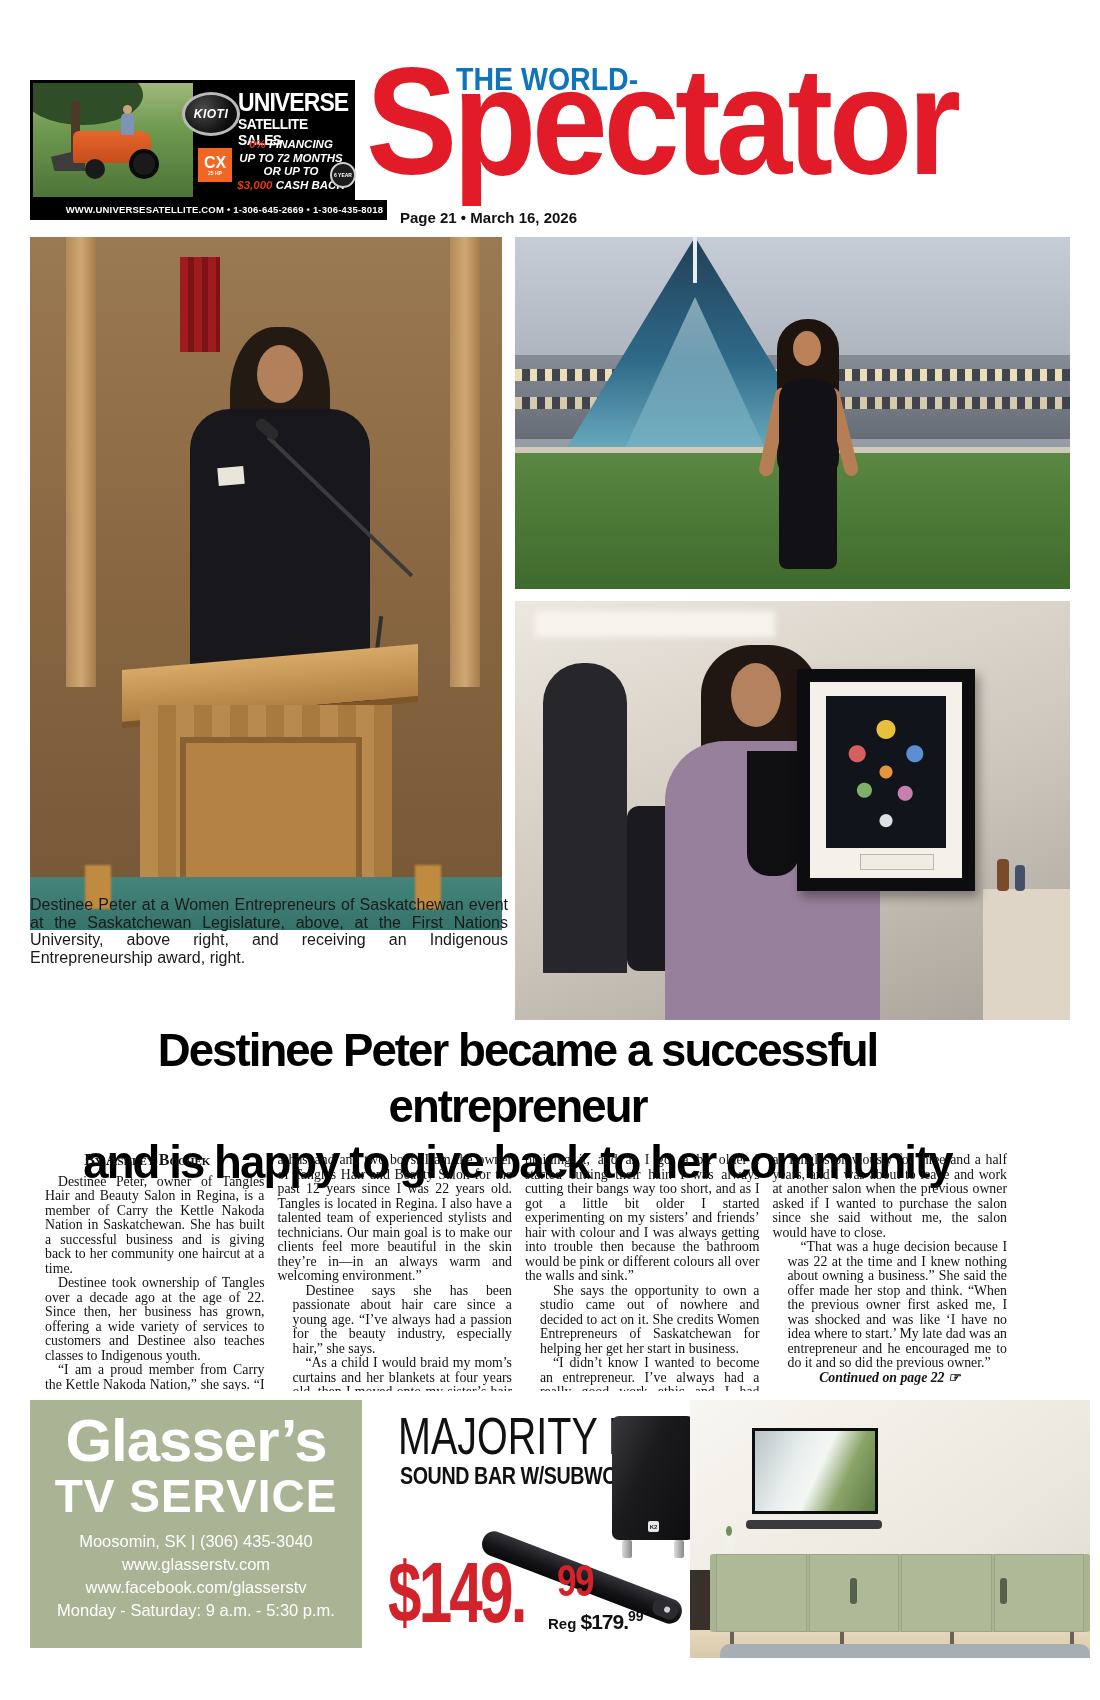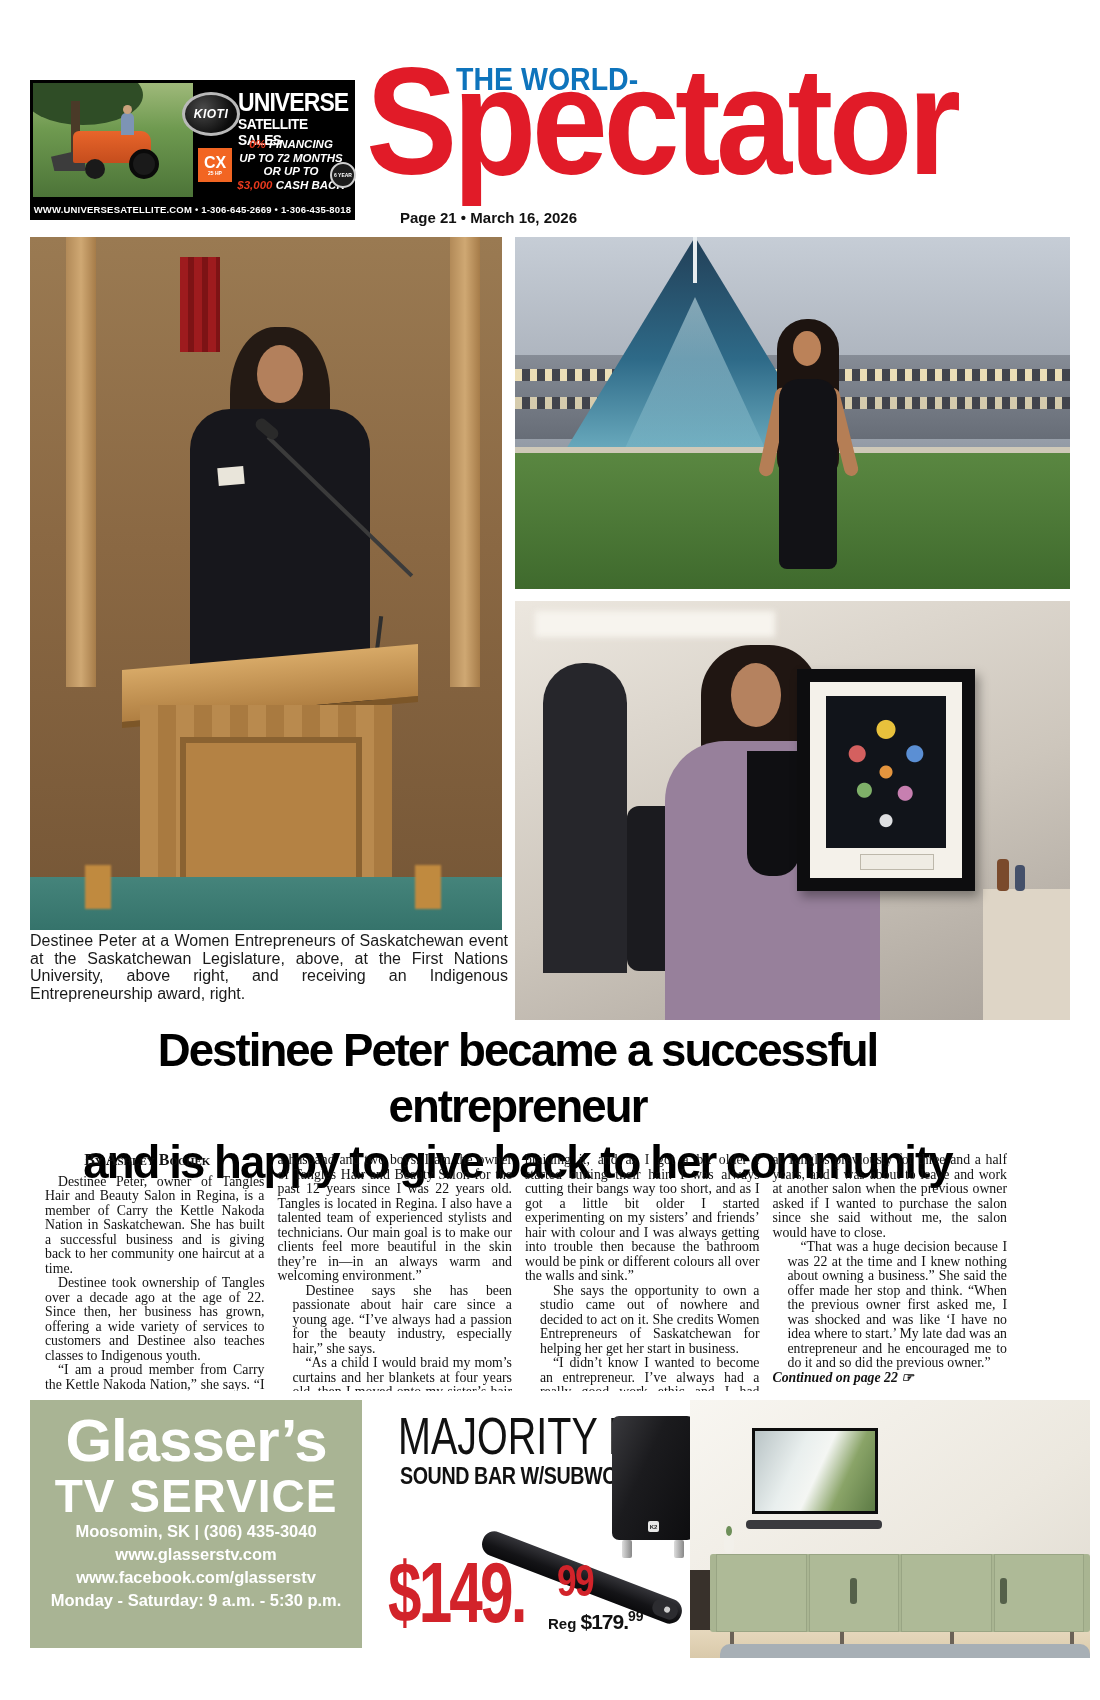--- a/index.html
+++ b/index.html
@@ -26,21 +26,21 @@
   .k-offers{position:absolute;left:205px;top:58px;width:112px;text-align:center;color:#fff;
             font-style:italic;font-weight:800;font-size:11.5px;line-height:13.5px;}
   .k-offers .red{color:#e8391d;}
   .k-cx{position:absolute;left:168px;top:68px;width:34px;height:34px;background:#f26522;color:#fff;
         display:flex;flex-direction:column;align-items:center;justify-content:center;font-weight:900;}
   .k-cx-t{font-size:16px;line-height:15px;}
   .k-cx-s{font-size:5px;}
   .k-badge{position:absolute;left:300px;top:82px;width:22px;height:22px;border-radius:50%;background:#1c1c1c;
            border:2px solid #cfcfcf;color:#fff;font-size:5px;font-weight:bold;display:flex;align-items:center;justify-content:center;text-align:center;}
   .k-footer{position:absolute;left:0;bottom:0;width:325px;height:20px;background:#000;color:#fff;
-            font-size:9.5px;font-weight:bold;text-align:center;line-height:20px;letter-spacing:.2px;}
+            font-size:9.5px;font-weight:bold;text-align:center;line-height:20px;letter-spacing:.2px;padding-left:32px;}
 
   
   .mh-kicker{position:absolute;left:456px;top:62px;color:#0e74bc;font-size:31px;font-weight:900;letter-spacing:0px;transform:scaleX(.92);transform-origin:left;}
   .mh-title{position:absolute;left:366px;top:46px;color:#e11b28;font-size:152px;line-height:150px;font-weight:800;
             letter-spacing:-5px;transform:scaleX(.9);transform-origin:left top;}
   .mh-pagedate{position:absolute;left:400px;top:209px;width:560px;text-align:left;font-size:15px;font-weight:bold;}
 
   
   .photo{position:absolute;overflow:hidden;}
   .ph1{left:30px;top:237px;width:472px;height:693px;background:linear-gradient(180deg,#9a7a52 0%,#8a6843 45%,#755636 100%);}
@@ -100,36 +100,36 @@
         radial-gradient(circle at 66% 64%, #c77fb0 0 7px, rgba(0,0,0,0) 8px),
         radial-gradient(circle at 50% 50%, #e4953e 0 6px, rgba(0,0,0,0) 7px),
         radial-gradient(circle at 50% 82%, #dfe0e2 0 6px, rgba(0,0,0,0) 7px),
         #11141a;}
   .ph3-label{position:absolute;left:50px;bottom:8px;width:72px;height:14px;background:#efece4;border:1px solid #bdb8ab;}
   .ph3-counter{position:absolute;left:468px;top:288px;width:87px;height:131px;background:#ded5c6;}
   .ph3-bottle1{position:absolute;left:482px;top:258px;width:12px;height:32px;background:#7a4a2c;border-radius:4px;}
   .ph3-bottle2{position:absolute;left:500px;top:264px;width:10px;height:26px;background:#44506a;border-radius:4px;}
 
   
-  .caption{position:absolute;left:30px;top:932px;width:478px;font-size:16px;line-height:17.6px;text-align:justify;color:#1a1a1a;}
+  .caption{position:absolute;left:30px;top:896px;width:478px;font-size:16px;line-height:17.6px;text-align:justify;color:#1a1a1a;}
   .headline{position:absolute;left:15px;top:1022px;width:1005px;text-align:center;font-weight:800;
             font-size:47px;line-height:56px;letter-spacing:-2px;color:#000;transform:scaleX(.97);}
   .cols{position:absolute;left:30px;top:1153px;width:977px;height:238px;display:flex;gap:13px;overflow:hidden;}
   .col{flex:1;font-family:"Liberation Serif",serif;font-size:13.8px;line-height:14.5px;text-align:justify;}
   .col p{margin:0;}
   .col p.ind{text-indent:13px;margin-left:15px;}
   .byline{font-family:"Liberation Serif",serif;font-variant:small-caps;font-weight:bold;font-size:16px;
           text-align:center;margin:0 0 7px 0;}
-  .cont{text-align:left;font-family:"Liberation Serif",serif;font-style:italic;font-weight:bold;}
+  .cont{text-align:center;font-family:"Liberation Serif",serif;font-style:italic;font-weight:bold;}
 
   
   .glasser{position:absolute;left:30px;top:1400px;width:332px;height:248px;background:#a9b494;color:#fff;text-align:center;}
   .g-name1{font-size:60px;line-height:62px;font-weight:800;margin-top:10px;letter-spacing:-1px;}
   .g-name2{font-size:46px;line-height:48px;font-weight:800;letter-spacing:1px;}
-  .g-info{font-size:16.5px;line-height:23px;font-weight:bold;}
+  .g-info{margin-top:10px;font-size:16.5px;line-height:23px;font-weight:normal;}
 
   
   .majority{position:absolute;left:370px;top:1400px;width:720px;height:258px;background:#fff;}
   .m-title{position:absolute;left:28px;top:6px;font-size:52px;font-weight:400;color:#111;letter-spacing:0;
            transform:scaleX(.76);transform-origin:left;white-space:nowrap;}
   .m-sub{position:absolute;left:30px;top:62px;font-size:24px;font-weight:800;letter-spacing:-.5px;
          transform:scaleX(.82);transform-origin:left;white-space:nowrap;}
   .m-sub-part{position:absolute;left:242px;top:16px;width:82px;height:124px;border-radius:7px;
       background:linear-gradient(115deg,#3a3a3e 0%,#1b1b1e 40%,#0d0d0f 100%);}
   .m-sub-logo{position:absolute;left:36px;bottom:8px;width:11px;height:11px;background:#e8e8e8;border-radius:2px;

